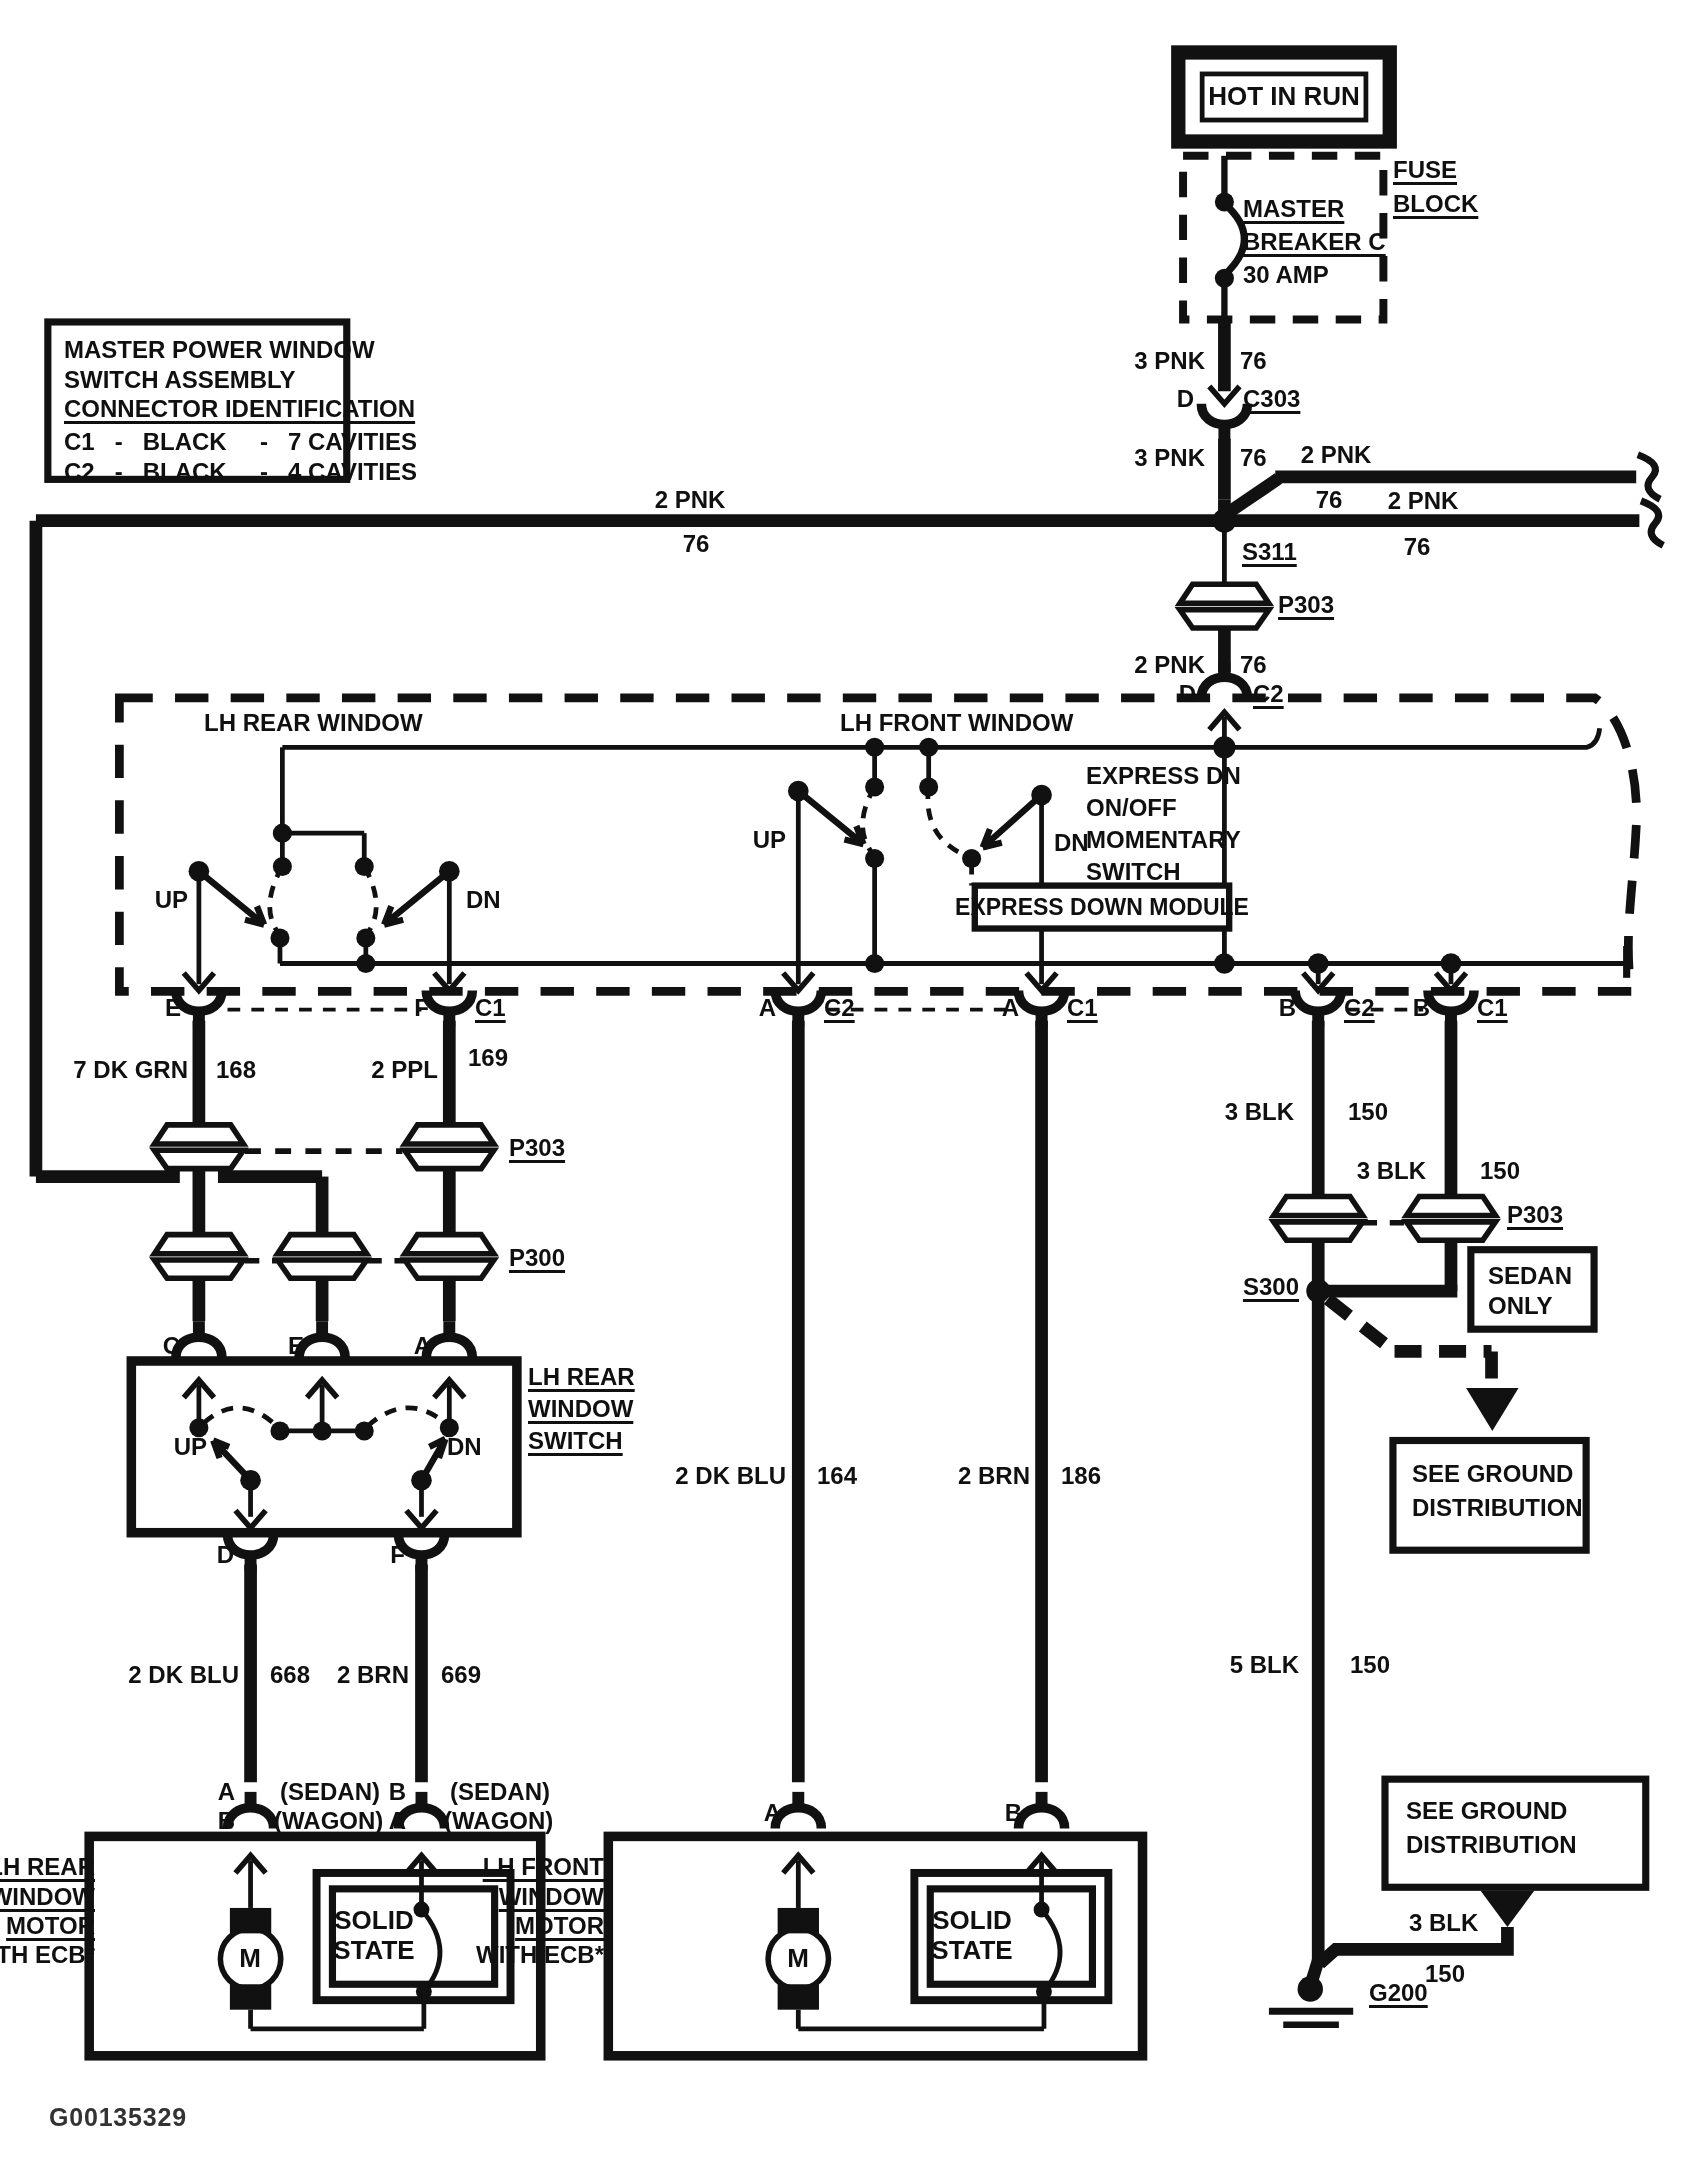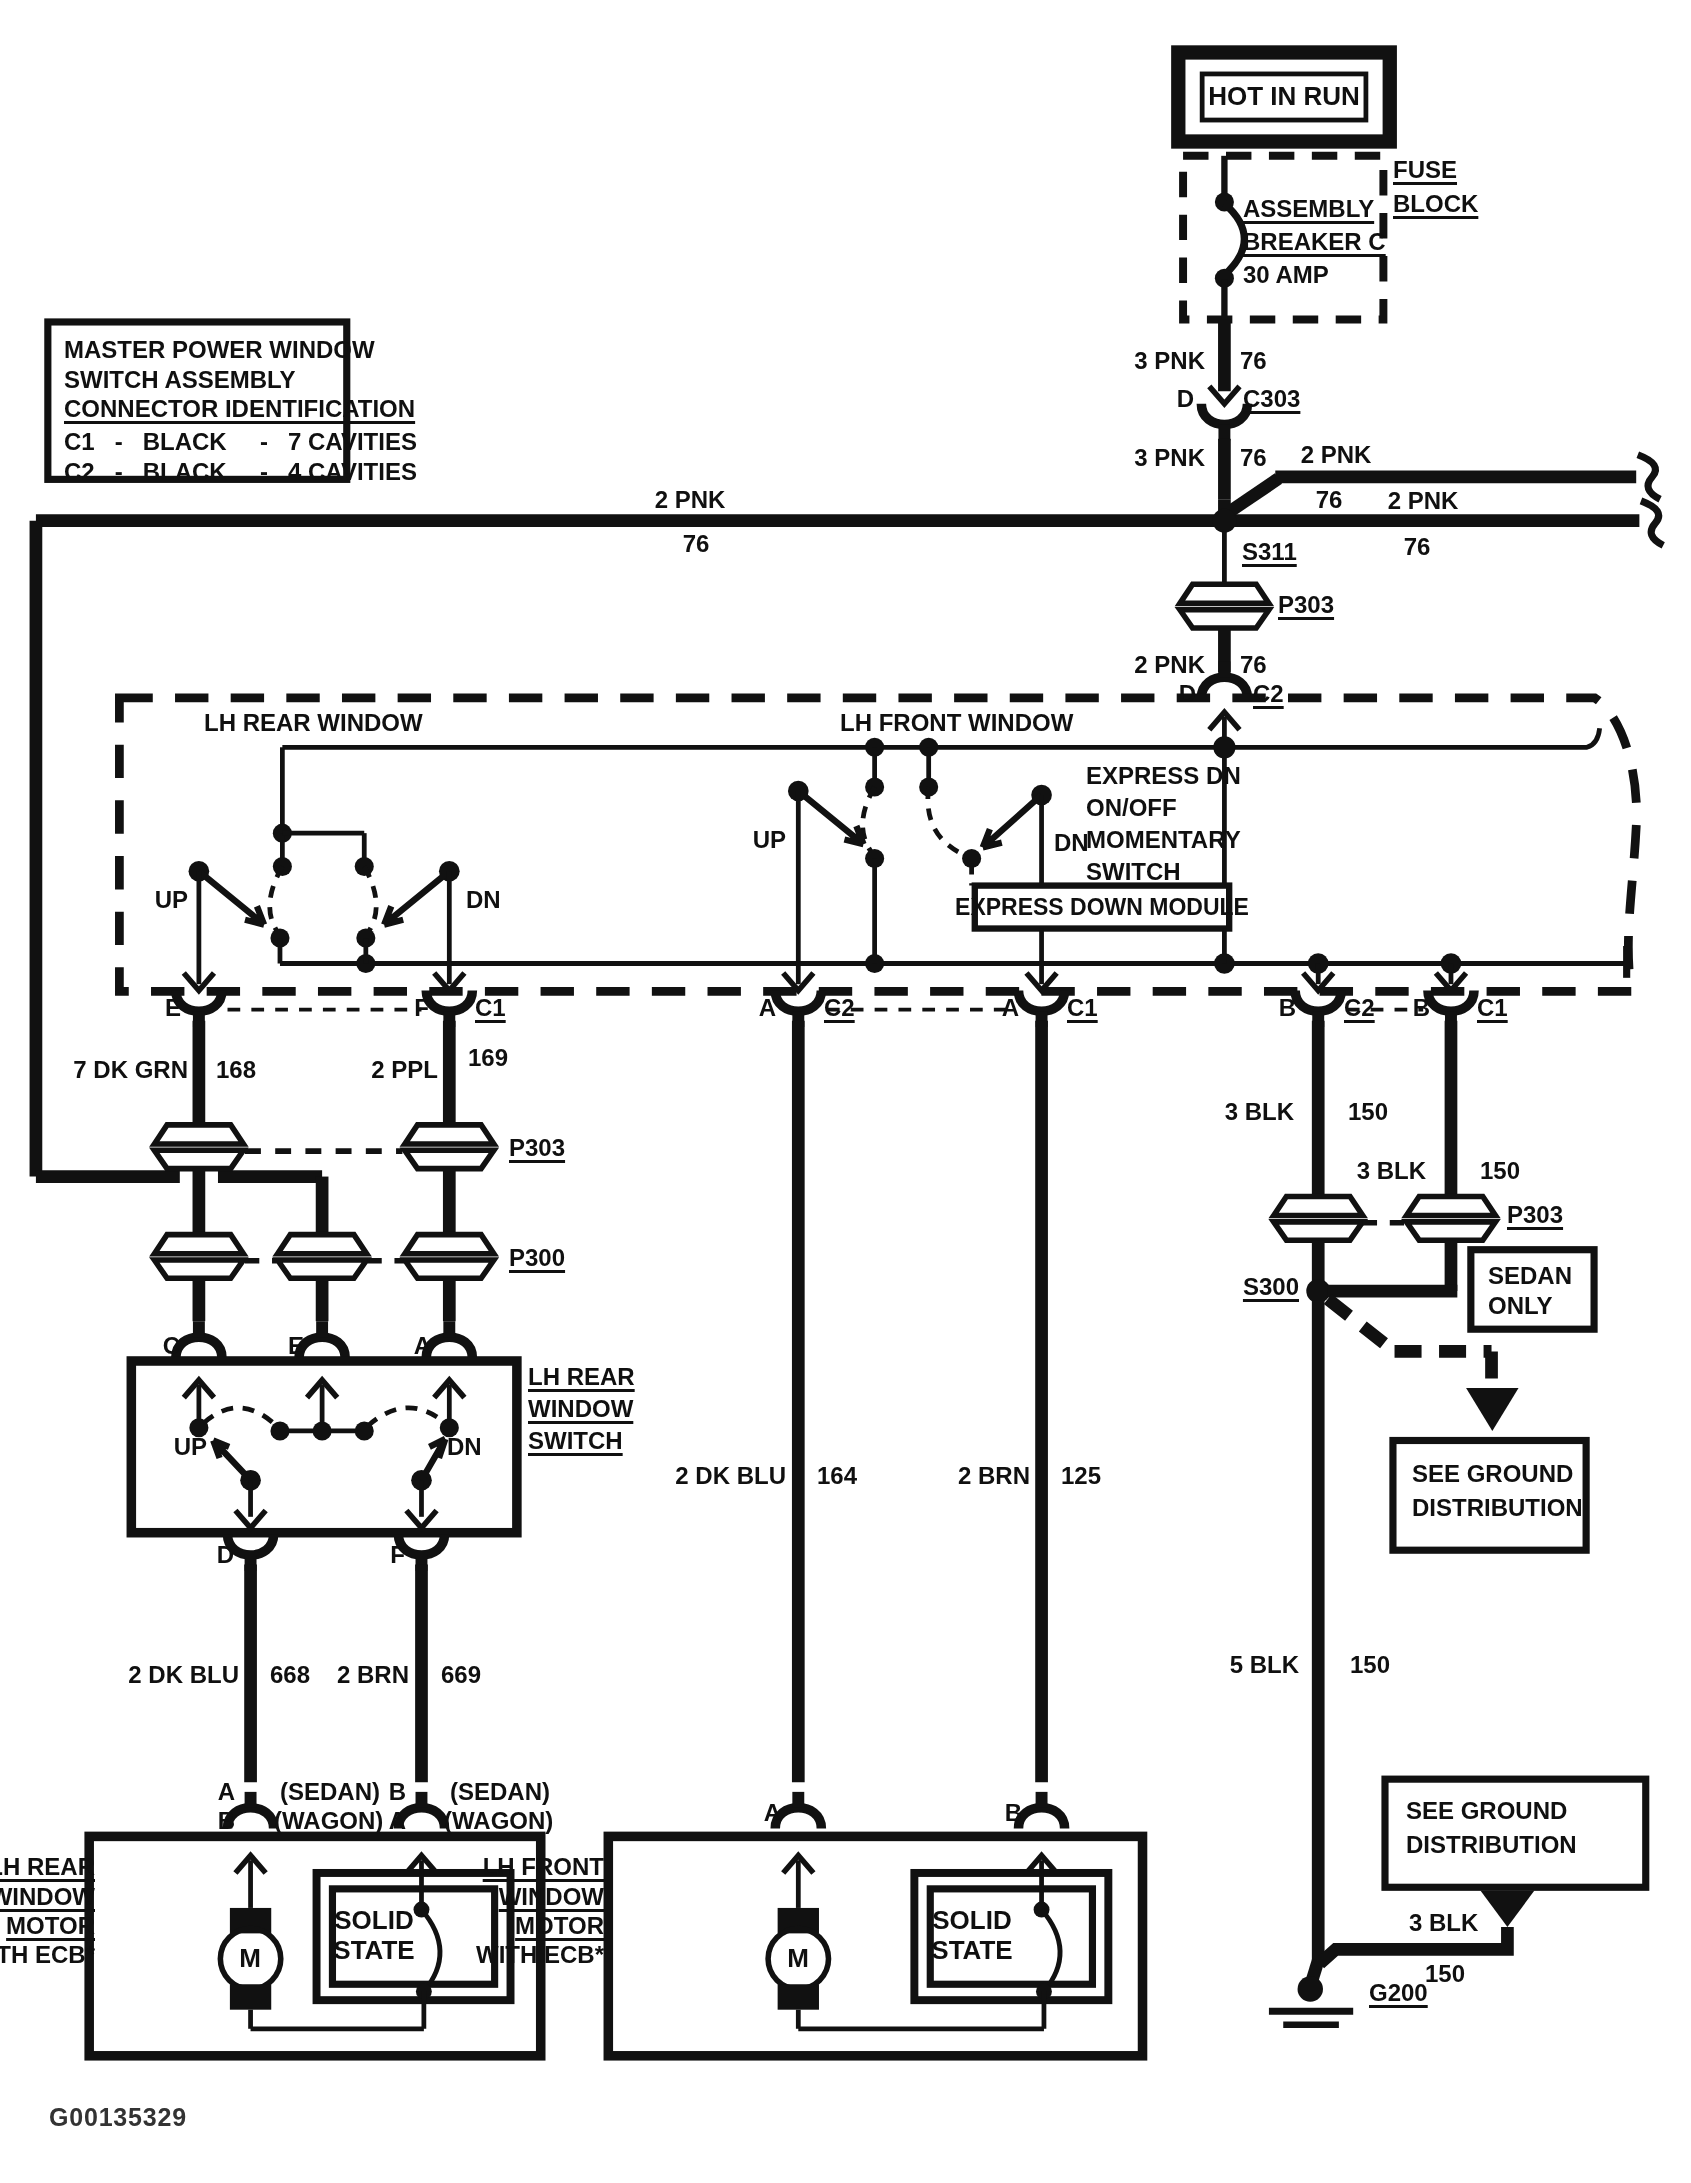--- a/index.html
+++ b/index.html
@@ -313,21 +313,21 @@
   <g>
     <circle cx="1648" cy="2502" r="16" fill="#111"></circle>
     <line x1="1596" y1="2530" x2="1702" y2="2530" stroke="#111" stroke-width="9"></line>
     <line x1="1614" y1="2547" x2="1684" y2="2547" stroke="#111" stroke-width="8"></line>
   </g>
 </svg>
 
 <div class="lbl big c" style="left:1284px;top:83px">HOT IN RUN</div>
 <div class="lbl u" style="left:1393px;top:157px">FUSE</div>
 <div class="lbl u" style="left:1393px;top:191px">BLOCK</div>
-<div class="lbl u" style="left:1243px;top:196px">ASSEMBLY</div>
+<div class="lbl u" style="left:1243px;top:196px">MASTER</div>
 <div class="lbl u" style="left:1243px;top:229px">BREAKER C</div>
 <div class="lbl" style="left:1243px;top:262px">30 AMP</div>
 <div class="lbl r" style="left:1205px;top:348px">3 PNK</div>
 <div class="lbl" style="left:1240px;top:348px">76</div>
 <div class="lbl r" style="left:1194px;top:386px">D</div>
 <div class="lbl u" style="left:1243px;top:386px">C303</div>
 <div class="lbl r" style="left:1205px;top:445px">3 PNK</div>
 <div class="lbl" style="left:1240px;top:445px">76</div>
 <div class="lbl c" style="left:1336px;top:442px">2 PNK</div>
 <div class="lbl c" style="left:1329px;top:487px">76</div>
@@ -391,21 +391,21 @@
 <div class="lbl r" style="left:405px;top:1542px">F</div>
 
 <div class="lbl r" style="left:239px;top:1662px">2 DK BLU</div>
 <div class="lbl" style="left:270px;top:1662px">668</div>
 <div class="lbl r" style="left:409px;top:1662px">2 BRN</div>
 <div class="lbl" style="left:441px;top:1662px">669</div>
 
 <div class="lbl r" style="left:786px;top:1463px">2 DK BLU</div>
 <div class="lbl" style="left:817px;top:1463px">164</div>
 <div class="lbl r" style="left:1030px;top:1463px">2 BRN</div>
-<div class="lbl" style="left:1061px;top:1463px">125</div>
+<div class="lbl" style="left:1061px;top:1463px">186</div>
 
 <div class="lbl r" style="left:235px;top:1779px">A</div>
 <div class="lbl r" style="left:235px;top:1808px">B</div>
 <div class="lbl" style="left:280px;top:1779px">(SEDAN)</div>
 <div class="lbl" style="left:274px;top:1808px">(WAGON)</div>
 <div class="lbl r" style="left:406px;top:1779px">B</div>
 <div class="lbl r" style="left:406px;top:1808px">A</div>
 <div class="lbl" style="left:450px;top:1779px">(SEDAN)</div>
 <div class="lbl" style="left:444px;top:1808px">(WAGON)</div>
 <div class="lbl u r" style="left:95px;top:1854px">LH REAR</div>

